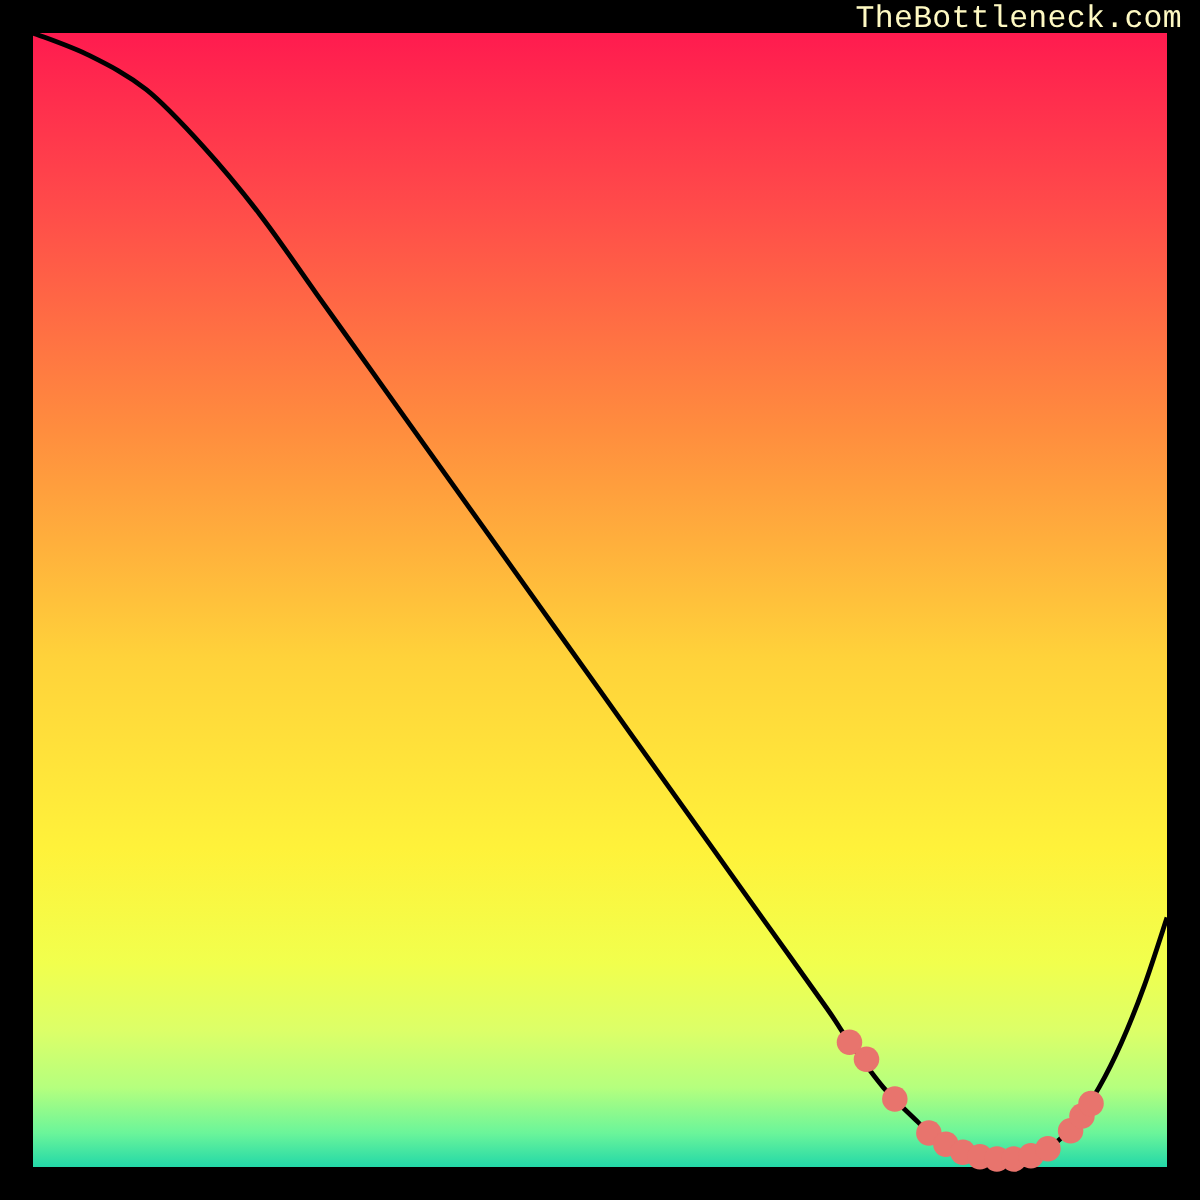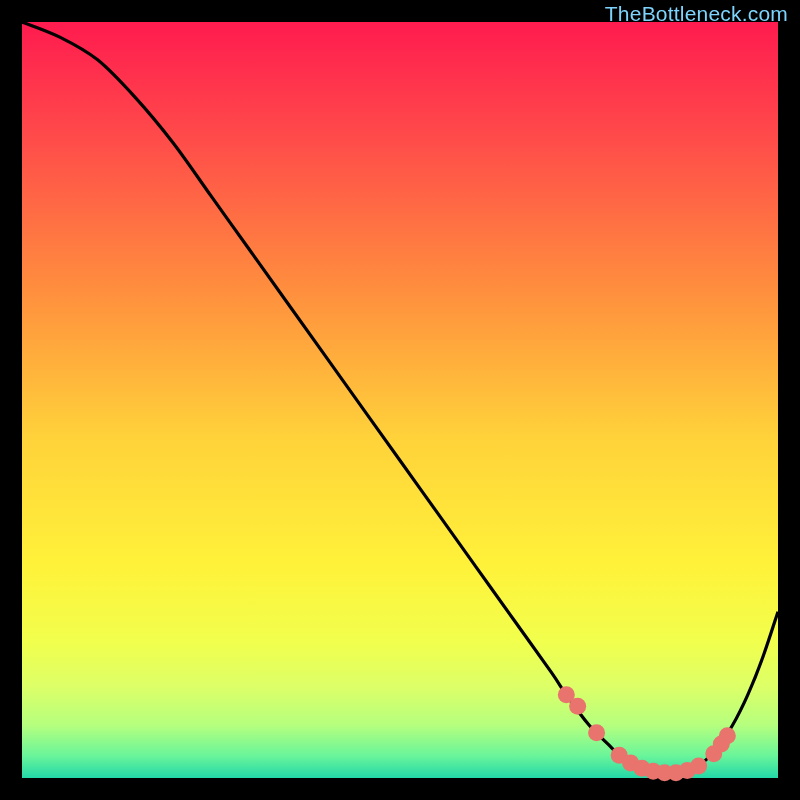--- a/index.html
+++ b/index.html
@@ -21,23 +21,23 @@
     left: 0;
     top: 0;
     width: 800px;
     height: 800px;
     display: block;
   }
   .attribution {
     position: absolute;
     top: 2px;
     right: 12px;
-    font-family: Liberation Sans, sans-serif;
+    font-family: Liberation Mono, monospace;
     font-size: 21px;
-    color: #7dd3fc;
+    color: #fef9c3;
     letter-spacing: 0.2px;
     user-select: none;
   }
 </style>
 </head>
 <body>
 
 <div class="stage">
 
   <svg class="plot" viewBox="0 0 800 800">

